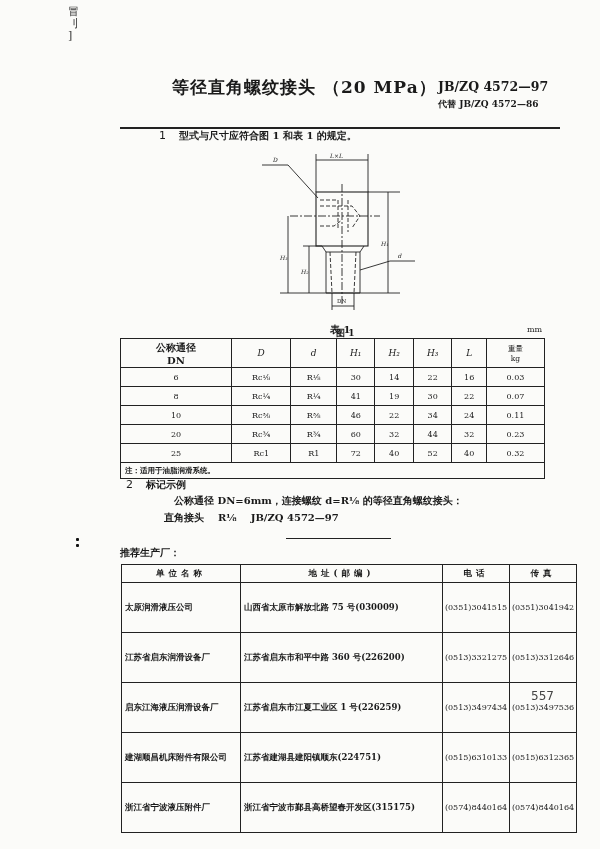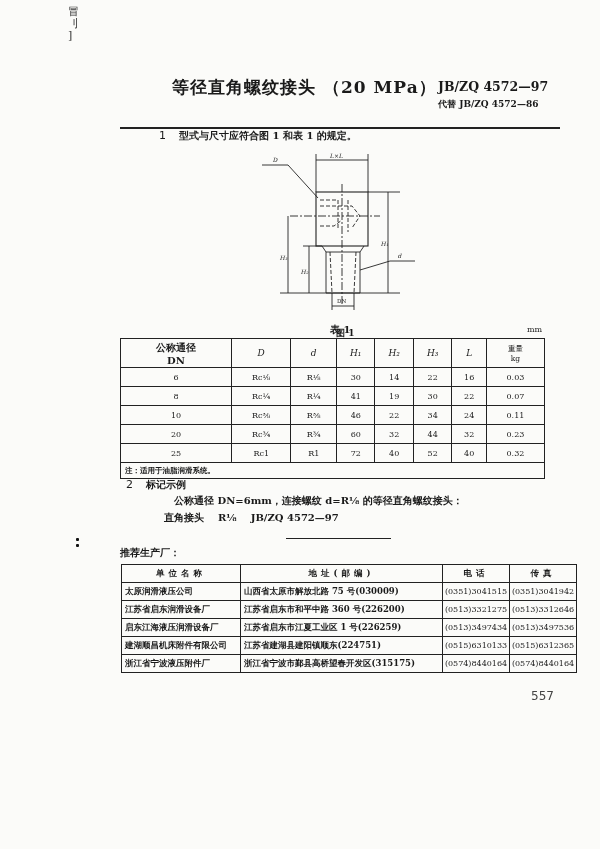--- a/index.html
+++ b/index.html
@@ -33,21 +33,21 @@
   .ex-line2 { left:164px; top:511px; font-size:10px; font-weight:bold; }
   .ex-line2 span { margin-right:14px; }
   .short-rule { left:286px; top:538px; width:105px; height:1px; background:#222; }
   .mfr-title { left:120px; top:546px; font-size:10px; font-weight:bold; }
   .dots { left:76px; top:538px; width:4px; }
   .dots i { display:block; width:3px; height:3px; background:#111; margin-bottom:3px; border-radius:1px; }
   .t2 { left:121px; top:564px; width:456px; font-size:8.5px; border:1.5px solid #222; }
   .t2 th, .t2 td { border:1px solid #222; height:17px; padding:0 3px; font-weight:bold; white-space:nowrap; }
   .t2 th { text-align:center; letter-spacing:4px; height:17px; }
   .t2 td { text-align:left; }
-  .t2 td.ph { text-align:center; font-weight:normal; padding:0 1px; font-size:8px; }
+  .t2 td.ph { text-align:center; font-weight:normal; padding:16px 1px; font-size:8px; }
   .page-num { left:531px; top:689px; font-size:12px; color:#444; font-family:"DejaVu Sans", sans-serif; }
 </style>
 </head>
 <body>
 
 <div class="abs margin-marks" style="white-space:pre-line;">冒
 刂
 ]</div>
 
 <div class="abs title">等径直角螺纹接头 （20 MPa）</div>

